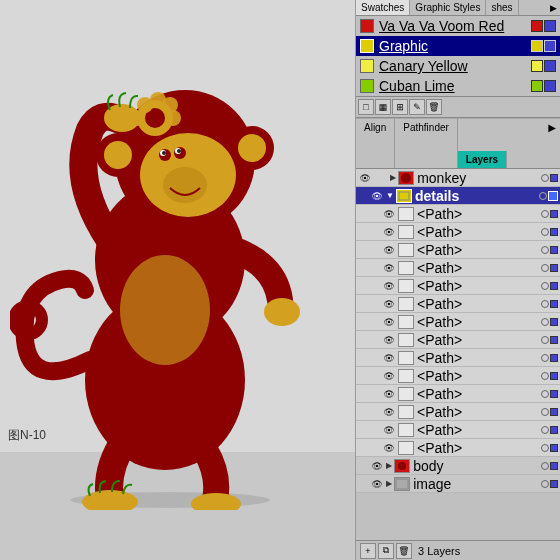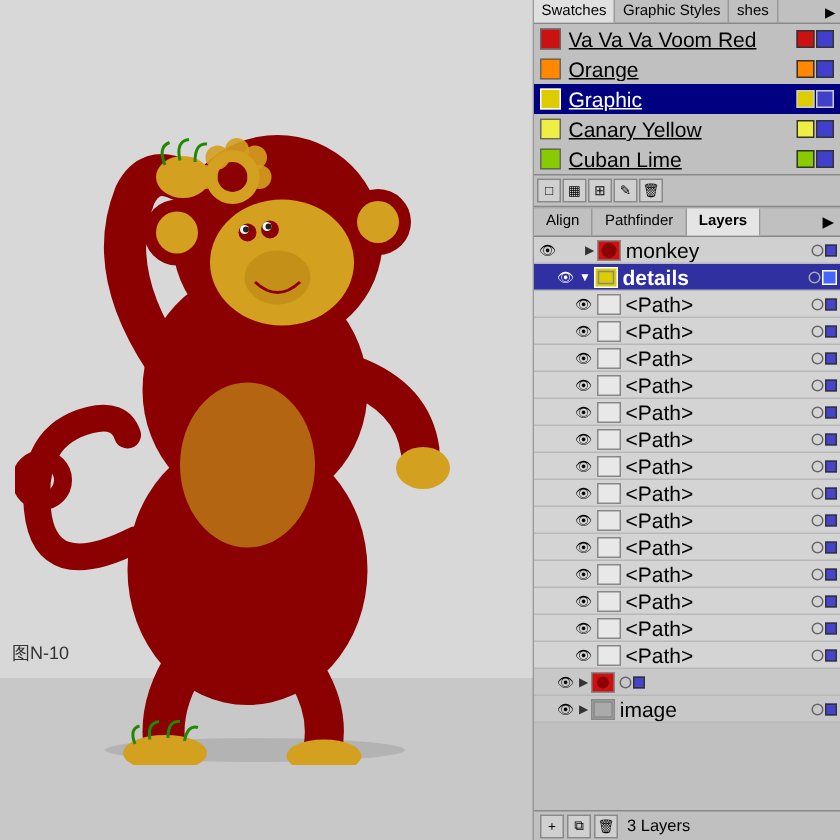--- a/index.html
+++ b/index.html
@@ -157,22 +157,23 @@
 
     .middle-tab {
       padding: 3px 8px;
       font-size: 10px;
       cursor: pointer;
       border-right: 1px solid #999;
       color: #000;
     }
 
     .middle-tab.active {
-      background: #e5e5e5;
+      background: #14b8a6;
       font-weight: bold;
+      margin-top: 32px;
     }
 
     .middle-tab-arrow {
       margin-left: auto;
       padding: 3px 4px;
       font-size: 10px;
       cursor: pointer;
     }
 
     
@@ -406,28 +407,20 @@
 
       <div class="swatch-row">
         <div class="swatch-color" style="background:#cc1111;"></div>
         <span class="swatch-name">Va Va Va Voom Red</span>
         <div class="swatch-icons">
           <div class="swatch-icon-box" style="background:#cc1111;border:1px solid #333;"></div>
           <div class="swatch-icon-box" style="background:#4040cc;border:1px solid #333;"></div>
         </div>
       </div>
 
-      <div class="swatch-row">
-        <div class="swatch-color" style="background:#ff8800;"></div>
-        <span class="swatch-name">Orange</span>
-        <div class="swatch-icons">
-          <div class="swatch-icon-box" style="background:#ff8800;border:1px solid #333;"></div>
-          <div class="swatch-icon-box" style="background:#4040cc;border:1px solid #333;"></div>
-        </div>
-      </div>
 
       <div class="swatch-row selected">
         <div class="swatch-color" style="background:#ddcc00; border-color:#fff;"></div>
         <span class="swatch-name">Graphic</span>
         <div class="swatch-icons">
           <div class="swatch-icon-box" style="background:#ddcc00;border:1px solid #ccc;"></div>
           <div class="swatch-icon-box" style="background:#4040cc;border:1px solid #ccc;"></div>
         </div>
       </div>
 
@@ -627,20 +620,21 @@
     </div>
 
     <div class="layer-row" style="padding-left:14px; background:#c8c8c8;">
       <div class="eye-icon">👁</div>
       <span class="expand-arrow">▶</span>
       <div class="layer-thumb" style="background:#cc1111;">
         <svg width="14" height="12" viewBox="0 0 14 12">
             <circle cx="7" cy="6" r="4" fill="#8B0000"></circle>
           </svg>
       </div>
+      <span class="layer-name">body</span>
       <div class="path-indicator">
         <div class="path-dot"></div>
         <div class="path-square-sm"></div>
       </div>
     </div>
 
     <div class="layer-row" style="padding-left:14px; background:#c8c8c8;">
       <div class="eye-icon">👁</div>
       <span class="expand-arrow">▶</span>
       <div class="layer-thumb" style="background:#aaaaaa;">

